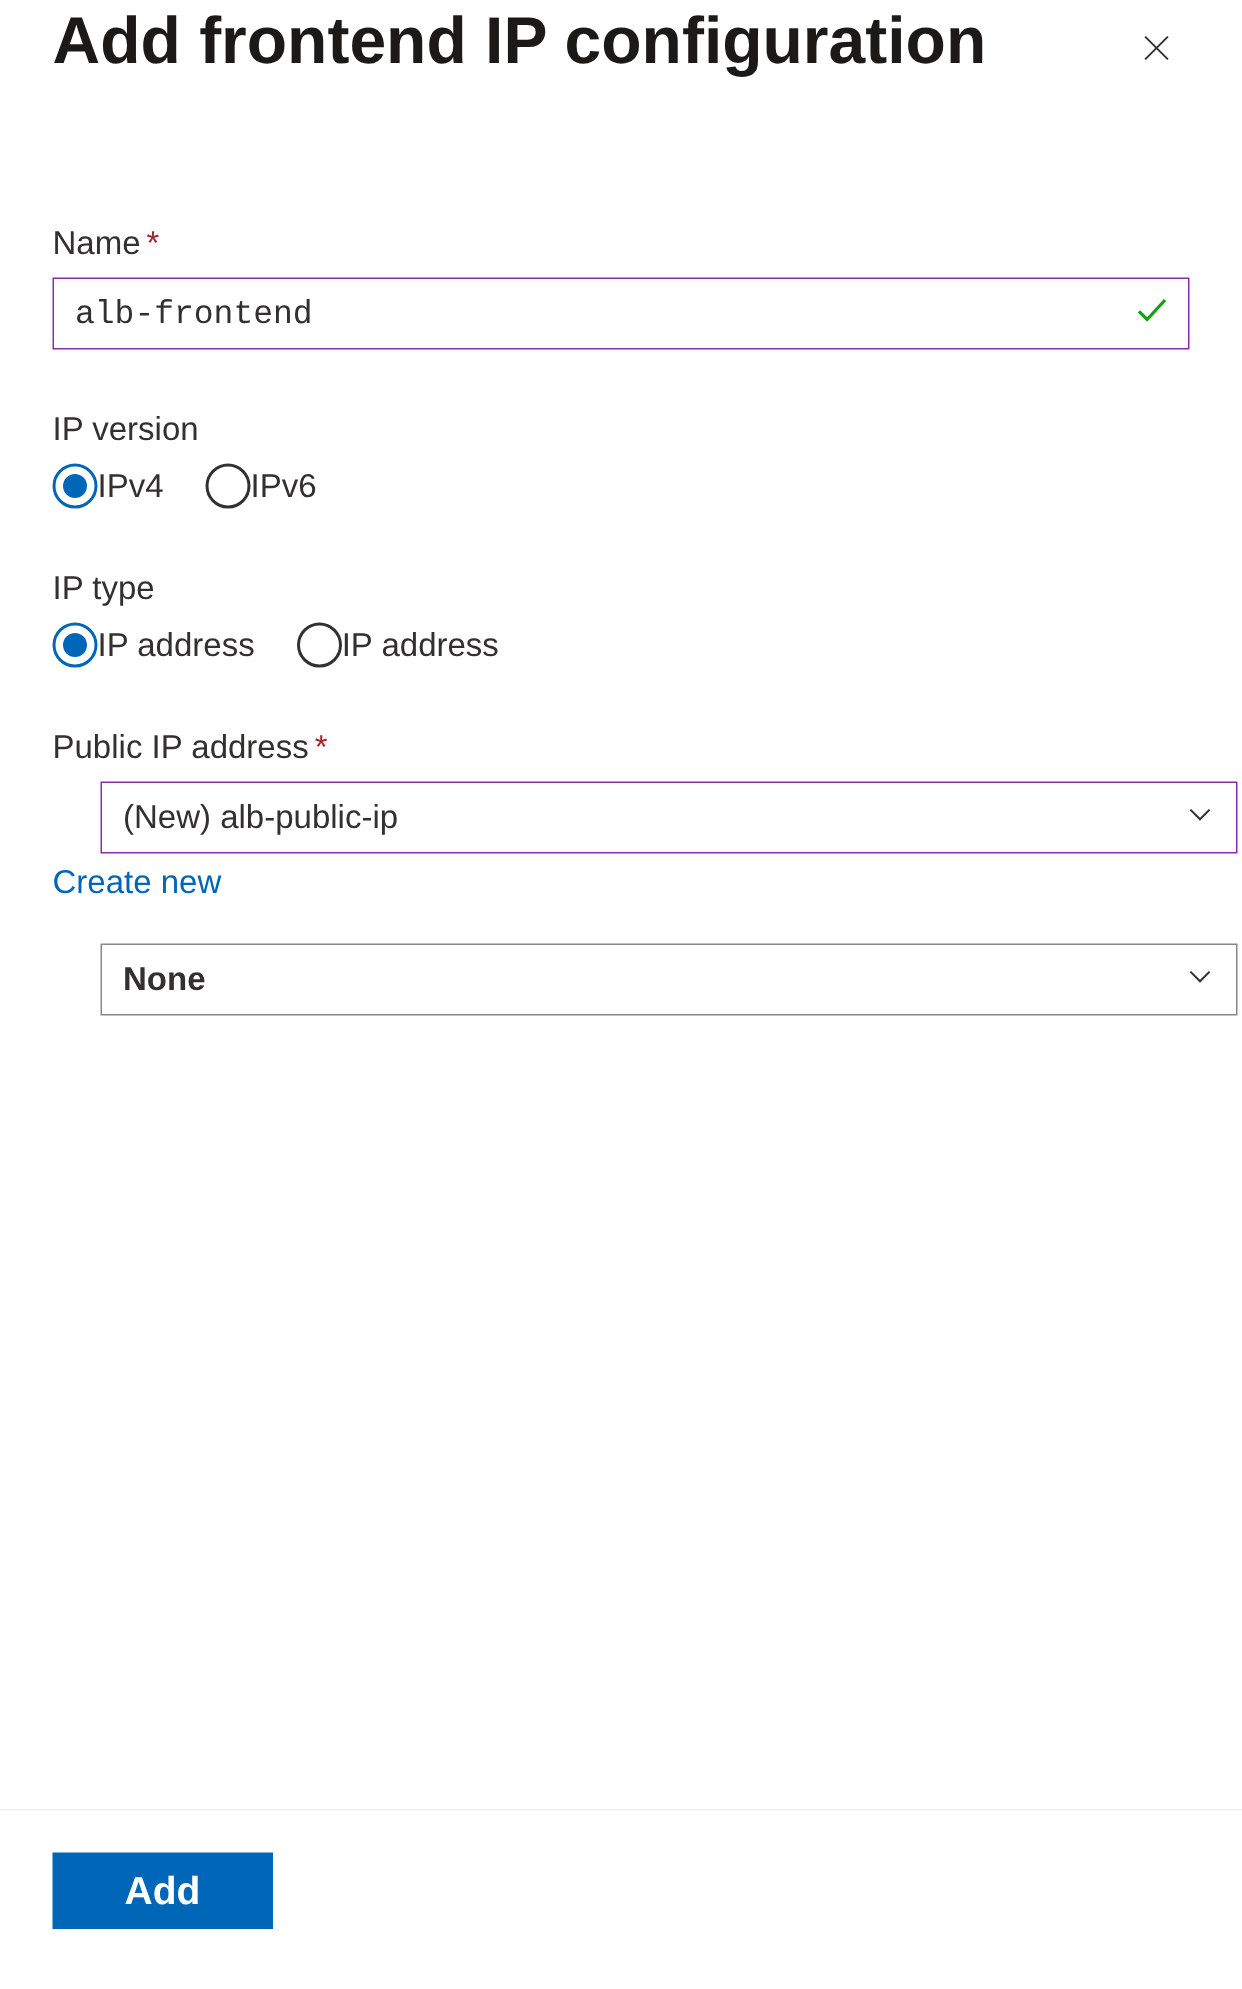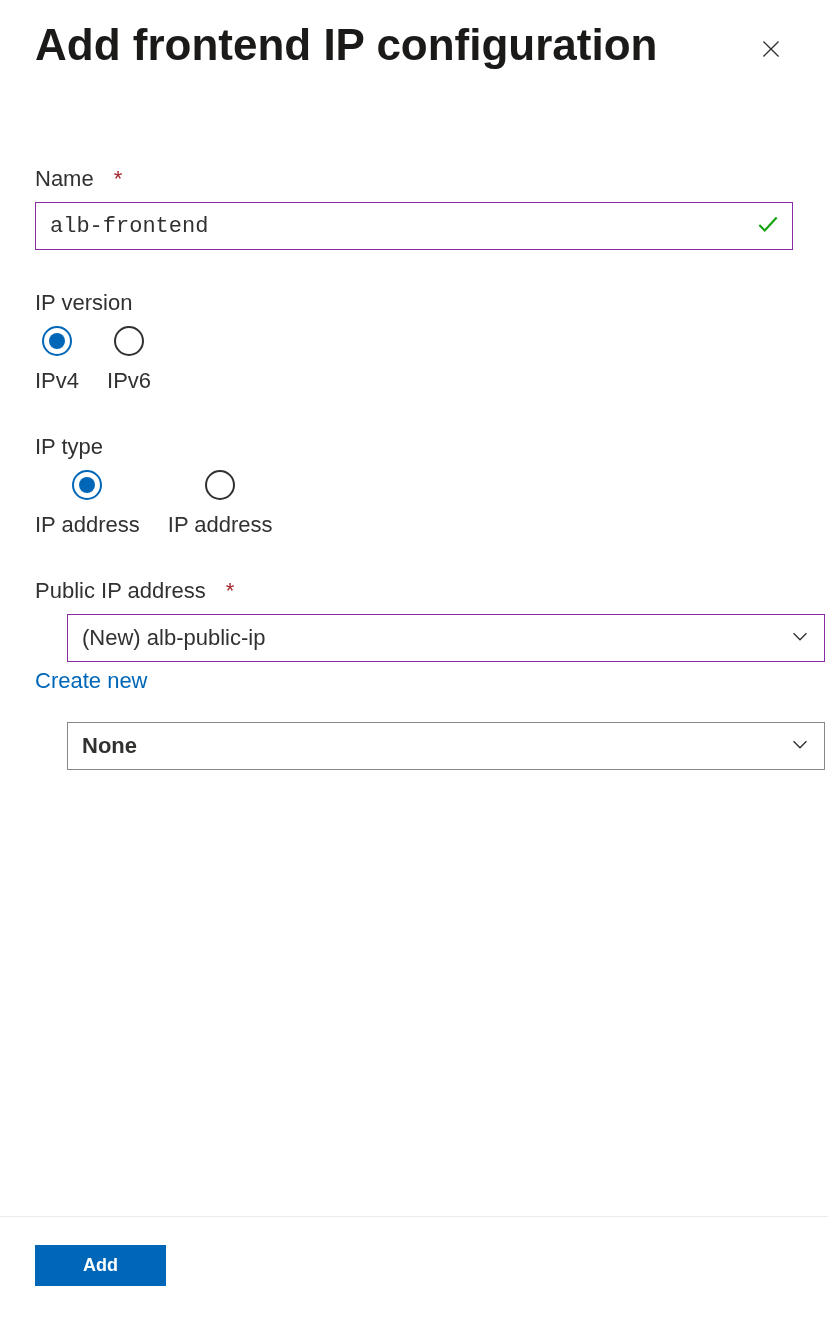--- a/index.html
+++ b/index.html
@@ -10,21 +10,21 @@
     body {
       font-family: "Segoe UI", -apple-system, BlinkMacSystemFont, sans-serif;
       width: 828px;
       height: 1326px;
       background: #fff;
       display: flex;
       flex-direction: column;
     }
     .panel {
       flex: 1;
-      padding: 21px 35px 0 35px;
+      padding: 4px 35px 0 35px;
       display: flex;
       flex-direction: column;
     }
     .header {
       display: flex;
       align-items: flex-start;
       justify-content: space-between;
       margin-bottom: 95px;
     }
     .title {
@@ -47,21 +47,21 @@
     }
     .field {
       margin-bottom: 40px;
     }
     .field-label {
       font-size: 22px;
       color: #323130;
       margin-bottom: 10px;
       display: flex;
       align-items: center;
-      gap: 20px;
+      gap: 4px;
       text-align: center;
     }
     .required {
       color: #a4262c;
     }
     .input-wrapper {
       position: relative;
     }
     .text-input {
       width: 100%;
@@ -82,23 +82,21 @@
       color: #13a10e;
     }
     .radio-group {
       display: flex;
       gap: 28px;
       margin-top: 6px;
     }
     .radio-option {
       display: flex;
       align-items: center;
-      gap: 12px;
-      cursor: pointer;
-      flex-direction: column;
+      cursor: pointer;
     }
     .radio-circle {
       width: 30px;
       height: 30px;
       border-radius: 50%;
       border: 2px solid #323130;
       display: flex;
       align-items: center;
       justify-content: center;
       flex-shrink: 0;
@@ -169,21 +167,21 @@
     }
     .footer {
       border-top: 1px solid #edebe9;
       padding: 28px 35px 40px 35px;
       margin-top: auto;
     }
     .add-btn {
       background: #0067b8;
       color: #fff;
       border: none;
-      font-size: 18px;
+      font-size: 26px;
       font-weight: 600;
       padding: 10px 48px;
       cursor: pointer;
       font-family: inherit;
     }
   </style>
 </head>
 <body>
 
 <div class="panel">

